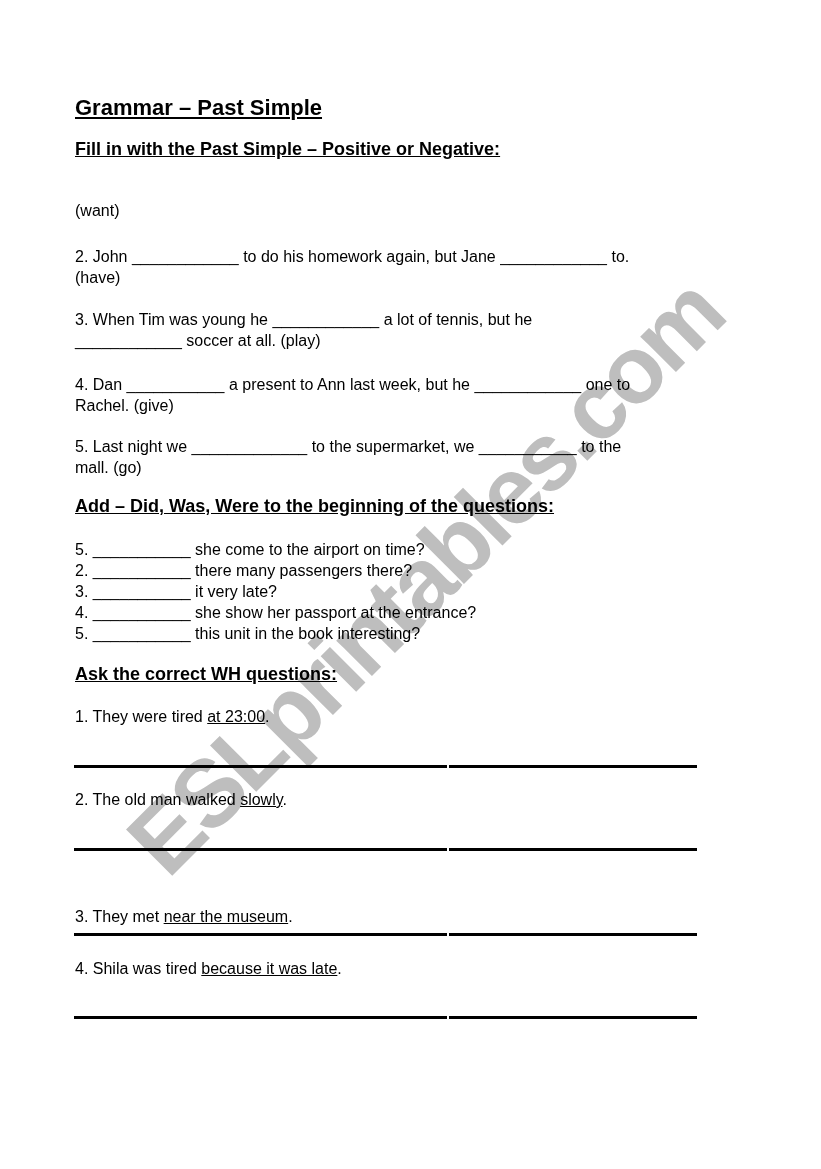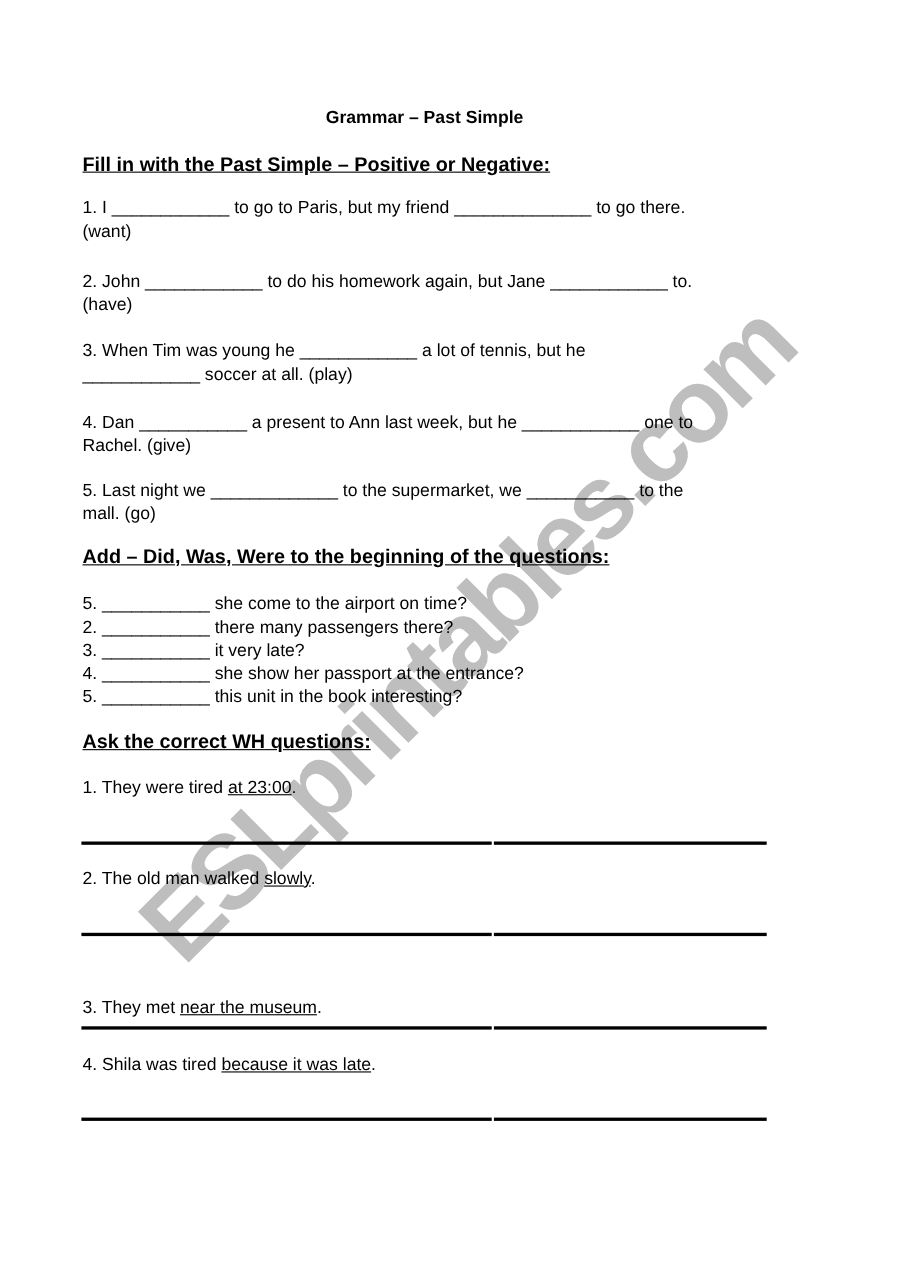--- a/index.html
+++ b/index.html
@@ -31,23 +31,23 @@
   .content-line {
     position: absolute;
     left: 75px;
     width: 622px;
     font-size: 16px;
     line-height: 21px;
     white-space: pre-wrap;
     z-index: 1;
   }
   .doc-title {
-    text-align: center;
     font-weight: bold;
-    font-size: 16px;
+    font-size: 22px;
+    text-decoration: underline;
   }
   .section-heading {
     font-weight: bold;
     font-size: 18px;
     text-decoration: underline;
   }
   .u {
     text-decoration: underline;
   }
   .answer-line {
@@ -63,21 +63,20 @@
 <body>
 
 <div class="page">
 
   <div class="watermark" style="color: rgb(190, 190, 190);">ESLprintables.com</div>
 
   <div class="content-line doc-title" style="top:97px;">Grammar – Past Simple</div>
 
   <div class="content-line section-heading" style="top:139px;">Fill in with the Past Simple – Positive or Negative:</div>
 
-  <div class="content-line" style="top:179px;">1. I ____________ to go to Paris, but my friend ______________ to go there.</div>
   <div class="content-line" style="top:200px;">(want)</div>
 
   <div class="content-line" style="top:246px;">2. John ____________ to do his homework again, but Jane ____________ to.</div>
   <div class="content-line" style="top:267px;">(have)</div>
 
   <div class="content-line" style="top:309px;">3. When Tim was young he ____________ a lot of tennis, but he</div>
   <div class="content-line" style="top:330px;">____________ soccer at all. (play)</div>
 
   <div class="content-line" style="top:374px;">4. Dan ___________ a present to Ann last week, but he ____________ one to</div>
   <div class="content-line" style="top:395px;">Rachel. (give)</div>

